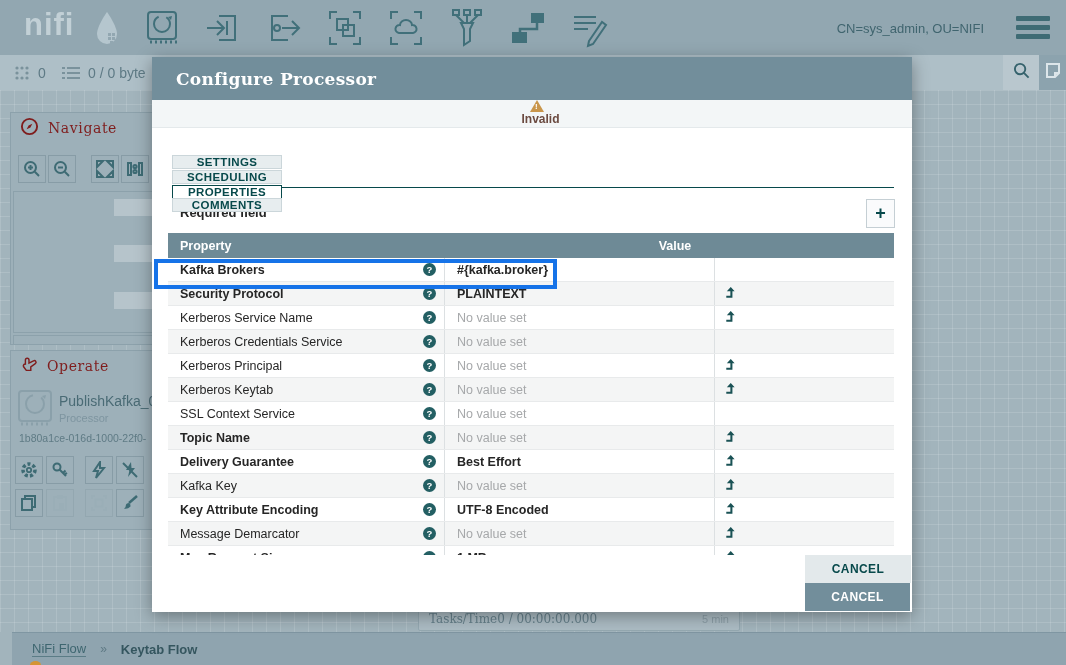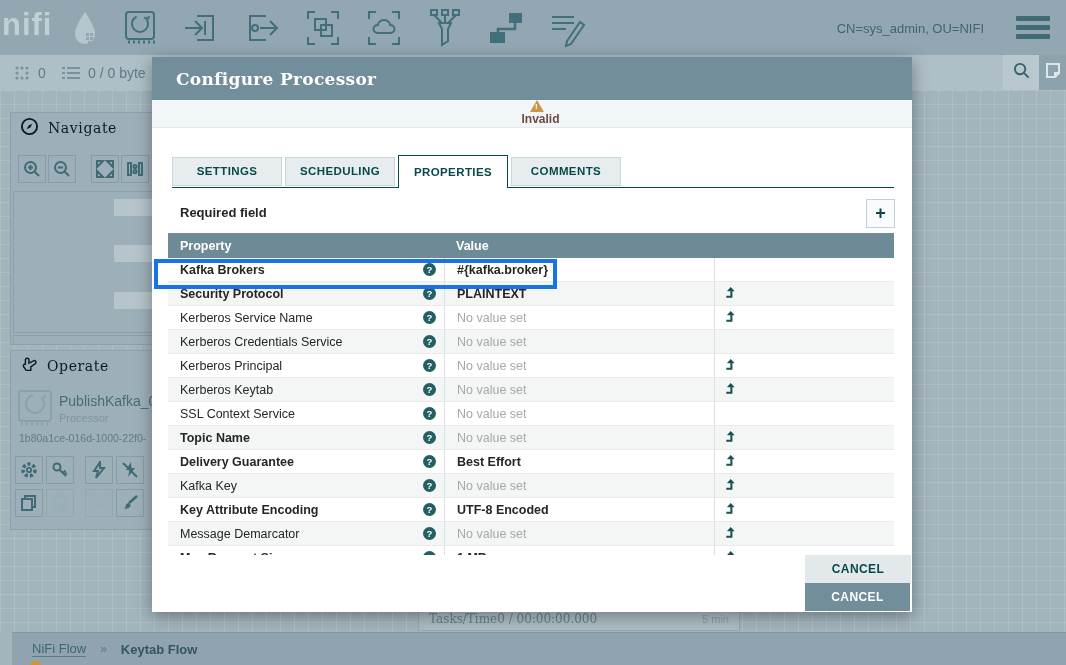--- a/index.html
+++ b/index.html
@@ -1,21 +1,21 @@
 <!DOCTYPE html>
 <html><head>
 <meta charset="utf-8">
 <style>
   html,body{margin:0;padding:0;background:#666;}
   .app{position:relative;width:1066px;height:665px;overflow:hidden;
        font-family:"Liberation Sans",sans-serif;background:#A2B4BC;
        -webkit-font-smoothing:antialiased;}
   
   .topbar{position:absolute;left:0;top:0;width:100%;height:55px;background:#92A7B1;display:flex;align-items:center;}
-  .logo{display:flex;align-items:flex-start;margin-left:2px;gap:17px;}
+  .logo{display:flex;align-items:flex-start;margin-left:24px;gap:17px;}
   .logo-text{font-size:31px;font-weight:bold;letter-spacing:1px;color:#C2D0D6;line-height:40px;}
   .logo-drop{margin-left:2px;margin-top:6px;}
   .tool-icons{display:flex;margin-left:22px;}
   .ticon{width:40px;height:42px;margin-right:21px;color:#41707A;cursor:grab;}
   .ticon svg{width:100%;height:100%;stroke:currentColor;fill:none;stroke-width:2;}
   .user-id{position:absolute;right:82px;top:21px;font-size:13px;color:#40656F;}
   .hamburger{position:absolute;right:16px;top:16px;width:34px;cursor:pointer;}
   .hamburger div{height:5px;background:#3E6B74;border-radius:1px;margin-bottom:4px;}
   
   .statusbar{position:absolute;left:0;top:55px;width:100%;height:35px;background:#AEBFC7;}
@@ -27,21 +27,21 @@
   
   .canvas{position:absolute;left:0;top:90px;width:100%;height:542px;background:#A2B4BC;
     background-image:linear-gradient(to right,rgba(255,255,255,.13) 1px,transparent 1px),
                      linear-gradient(to bottom,rgba(255,255,255,.13) 1px,transparent 1px);
     background-size:14px 14px;}
   
   .panel{position:absolute;background:#9DB0B9;border:1px solid #8CA1AB;box-sizing:border-box;}
   .panel-nav{left:10px;top:112px;width:260px;height:233px;}
   .panel-op{left:10px;top:350px;width:260px;height:180px;}
   .panel-head{height:30px;display:flex;align-items:center;gap:9px;padding-left:9px;
-      font-family:"DejaVu Serif",serif;font-size:14px;color:#0f172a;letter-spacing:.6px;cursor:pointer;}
+      font-family:"DejaVu Serif",serif;font-size:14px;color:#7f1d1d;letter-spacing:.6px;cursor:pointer;}
   .pbtn{position:absolute;width:28px;height:28px;border:1px solid #879CA6;display:flex;align-items:center;
       justify-content:center;color:#3E6B74;cursor:pointer;box-sizing:border-box;}
   .pbtn svg{stroke:currentColor;fill:none;stroke-width:2;}
   .pbtn.dim{color:#9AAEB7;border-color:#93A7B0;}
   .minimap{position:absolute;left:2px;top:78px;width:248px;height:140px;border:1px solid #8CA1AB;cursor:pointer;}
   .mm-bar{position:absolute;left:100px;width:70px;height:17px;background:#B6C4CB;}
   .mm-foot{position:absolute;left:2px;top:222px;width:248px;height:8px;border:1px solid #8CA1AB;}
   .op-name{position:absolute;left:48px;top:42px;font-size:14px;color:#4A6B75;white-space:nowrap;}
   .op-type{position:absolute;left:48px;top:61px;font-size:11px;color:#7E95A0;}
   .op-id{position:absolute;left:8px;top:81px;font-size:10.5px;color:#5F7B85;white-space:nowrap;}
@@ -65,33 +65,33 @@
   .dialog{position:absolute;left:152px;top:57px;width:760px;height:555px;background:#fff;
      box-shadow:0 4px 16px rgba(0,0,0,.35);z-index:10;}
   .dlg-head{height:43px;background:#728E9B;color:#fff;display:flex;align-items:center;padding-left:24px;
      font-family:"DejaVu Serif",serif;font-weight:bold;font-size:17px;letter-spacing:.3px;}
   .dlg-status{height:27px;background:#F3F6F7;border-bottom:1px solid #E4E9EB;display:flex;align-items:center;
      padding-left:17px;color:#6B4A40;font-weight:bold;font-size:12px;flex-direction:column;}
   .warn-tri{width:0;height:0;border-left:7px solid transparent;border-right:7px solid transparent;
      border-bottom:12px solid #C9964B;position:relative;margin-right:8px;}
   .warn-tri::after{content:"!";position:absolute;left:-1.5px;top:2px;color:#fff;font-size:8px;font-weight:bold;}
   .tabline{position:absolute;left:20px;right:18px;top:130px;height:1px;background:#07494B;z-index:1;}
-  .tabs{position:absolute;left:20px;top:98px;right:18px;height:33px;display:flex;align-items:center;z-index:2;}
+  .tabs{position:absolute;left:20px;top:98px;right:18px;height:33px;display:flex;align-items:flex-start;z-index:2;flex-direction:column;}
   .tab{width:110px;height:29px;margin-right:3px;margin-bottom:1px;background:#E7EDEF;border:1px solid #CBD6DA;
      display:flex;align-items:center;justify-content:center;font-size:11.5px;font-weight:bold;color:#07494B;
      letter-spacing:.4px;box-sizing:border-box;cursor:pointer;}
   .tab.active{height:33px;margin-bottom:0;background:#fff;border:1px solid #07494B;border-bottom:none;}
   .req-label{position:absolute;left:28px;top:148px;font-size:13px;font-weight:bold;color:#262626;}
   .add-btn{position:absolute;right:17px;top:142px;width:29px;height:29px;border:1px solid #C5CFD4;background:#FAFBFC;
      color:#07494B;font-size:18px;font-weight:bold;display:flex;align-items:center;justify-content:center;
      box-sizing:border-box;cursor:pointer;}
   .ptable{position:absolute;left:16px;right:18px;top:176px;}
   .thead{height:25px;background:#6E8A96;color:#fff;display:flex;align-items:center;font-size:12.5px;font-weight:bold;}
   .th-prop{width:276px;padding-left:12px;box-sizing:border-box;}
-  .th-val{flex:1;padding-left:12px;}
+  .th-val{flex:1;padding-left:12px;text-align:center;}
   .tbody{height:297px;overflow:hidden;position:relative;background:#fff;}
   .prow{height:24px;display:flex;font-size:12.5px;color:#262626;border-bottom:1px solid #E8EAEB;
      box-sizing:border-box;background:#fff;cursor:pointer;}
   .prow.alt{background:#F4F5F5;}
   .c-prop{width:276px;padding-left:12px;display:flex;align-items:center;box-sizing:border-box;}
   .c-prop .pname{flex:1;white-space:nowrap;overflow:hidden;}
   .help{width:13px;height:13px;border-radius:50%;background:#235F63;color:#fff;font-size:9.5px;font-weight:bold;
      line-height:13px;text-align:center;margin-right:8px;flex:none;cursor:pointer;}
   .c-val{width:270px;padding-left:12px;border-left:1px solid #DCE0E2;display:flex;align-items:center;box-sizing:border-box;}
   .c-el{flex:1;border-left:1px solid #DCE0E2;display:flex;align-items:center;padding-left:9px;box-sizing:border-box;color:#1A5255;}

